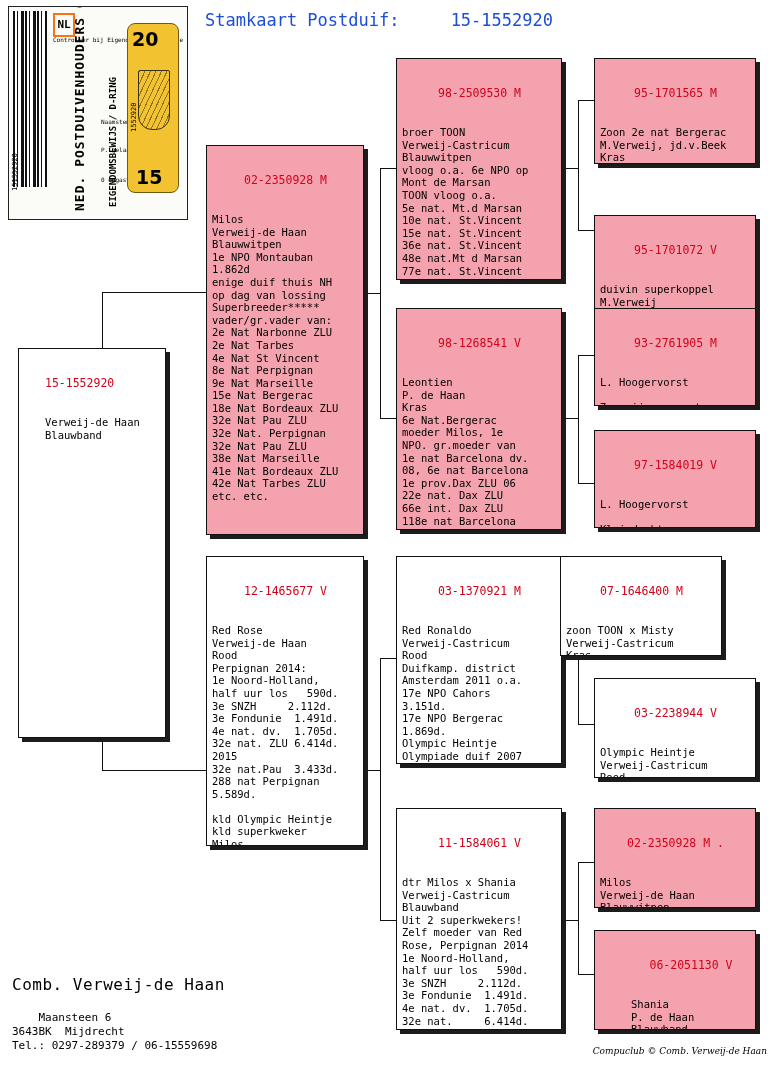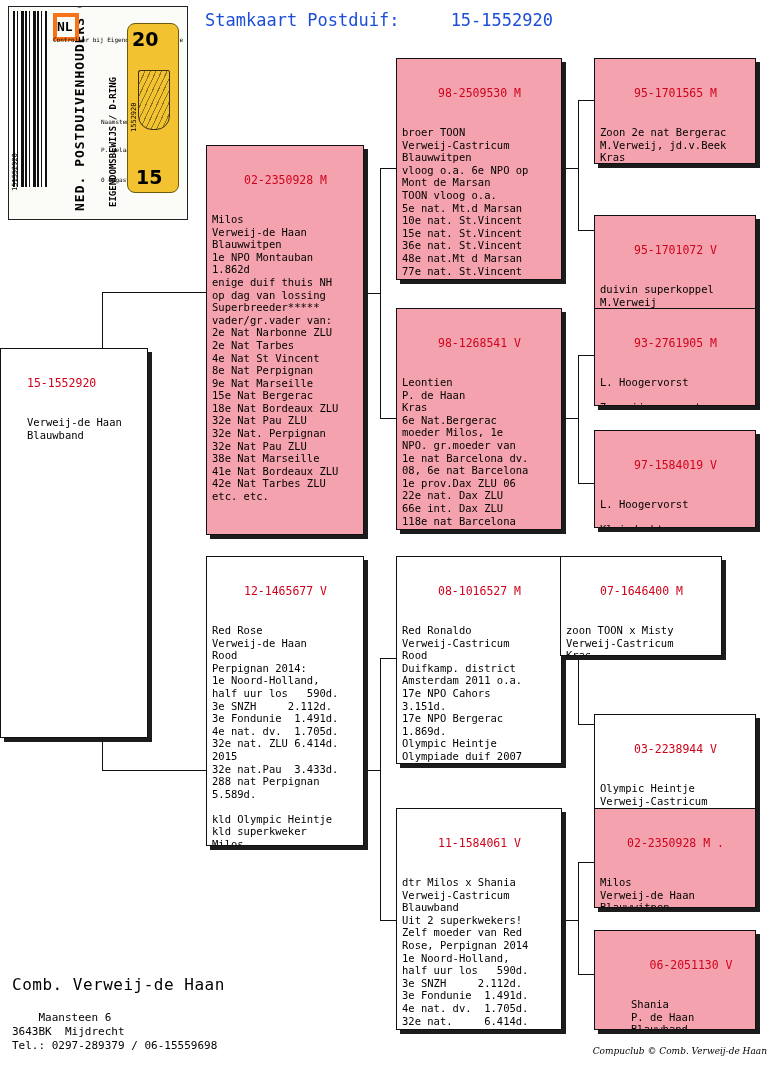--- a/index.html
+++ b/index.html
@@ -132,22 +132,23 @@
     transform: rotate(-90deg);
     transform-origin: left top;
     white-space: nowrap;
   }
   .nl-box {
     position: absolute;
     left: 44px;
     top: 6px;
     width: 18px;
     height: 20px;
-    border: 4px solid #f97316;
-    font-size: 13px;
+    border: 2px solid #f97316;
+    font-size: 11px;
+    text-align: center;
     line-height: 20px;
     font-weight: bold;
   }
   .sc-small {
     position: absolute;
     font-size: 6px;
     line-height: 1.15;
     white-space: pre;
   }
 
@@ -272,21 +273,21 @@
   <div class="ln v" style="left:578px; top:612px; height:112px;"></div>
   <div class="ln h" style="left:578px; top:612px; width:16px;"></div>
   <div class="ln h" style="left:578px; top:724px; width:16px;"></div>
   <div class="ln h" style="left:562px; top:658px; width:17px;"></div>
 
   <div class="ln v" style="left:578px; top:862px; height:112px;"></div>
   <div class="ln h" style="left:578px; top:862px; width:16px;"></div>
   <div class="ln h" style="left:578px; top:974px; width:16px;"></div>
   <div class="ln h" style="left:562px; top:920px; width:17px;"></div>
 
-  <div class="box white" style="left:0; top:348px; width:148px; height:390px;padding-left:26px;">
+  <div class="box white" style="left:18px; top:348px; width:148px; height:390px;padding-left:26px;">
     <span class="ringno">15-1552920</span>
     <span class="body">Verweij-de Haan
 Blauwband</span>
   </div>
 
   <div class="box centered" style="left:206px; top:145px; width:158px; height:390px;">
     <span class="ringno">02-2350928 M</span>
     <span class="body">Milos
 Verweij-de Haan
 Blauwwitpen
@@ -362,21 +363,21 @@
 1e nat Barcelona dv.
 08, 6e nat Barcelona
 1e prov.Dax ZLU 06
 22e nat. Dax ZLU
 66e int. Dax ZLU
 118e nat Barcelona
 Milos Superbreeder</span>
   </div>
 
   <div class="box white centered" style="left:396px; top:556px; width:166px; height:208px;">
-    <span class="ringno">08-1016527 M</span>
+    <span class="ringno">03-1370921 M</span>
     <span class="body">Red Ronaldo
 Verweij-Castricum
 Rood
 Duifkamp. district
 Amsterdam 2011 o.a.
 17e NPO Cahors
 3.151d.
 17e NPO Bergerac
 1.869d.
 Olympic Heintje
@@ -438,21 +439,21 @@
 
   <div class="box white centered" style="left:560px; top:556px; width:162px; height:100px;">
     <span class="ringno">07-1646400 M</span>
     <span class="body">zoon TOON x Misty
 Verweij-Castricum
 Kras
 TOON vloog o.a.
 5e nat. Mt.d Marsan</span>
   </div>
 
-  <div class="box white centered" style="left:594px; top:714px; width:162px; height:100px;">
+  <div class="box white centered" style="left:594px; top:678px; width:162px; height:100px;">
     <span class="ringno">03-2238944 V</span>
     <span class="body">Olympic Heintje
 Verweij-Castricum
 Rood
 Heintje Olympiade
 duif 2007</span>
   </div>
 
   <div class="box centered" style="left:594px; top:808px; width:162px; height:100px;">
     <span class="ringno">02-2350928 M .</span>

